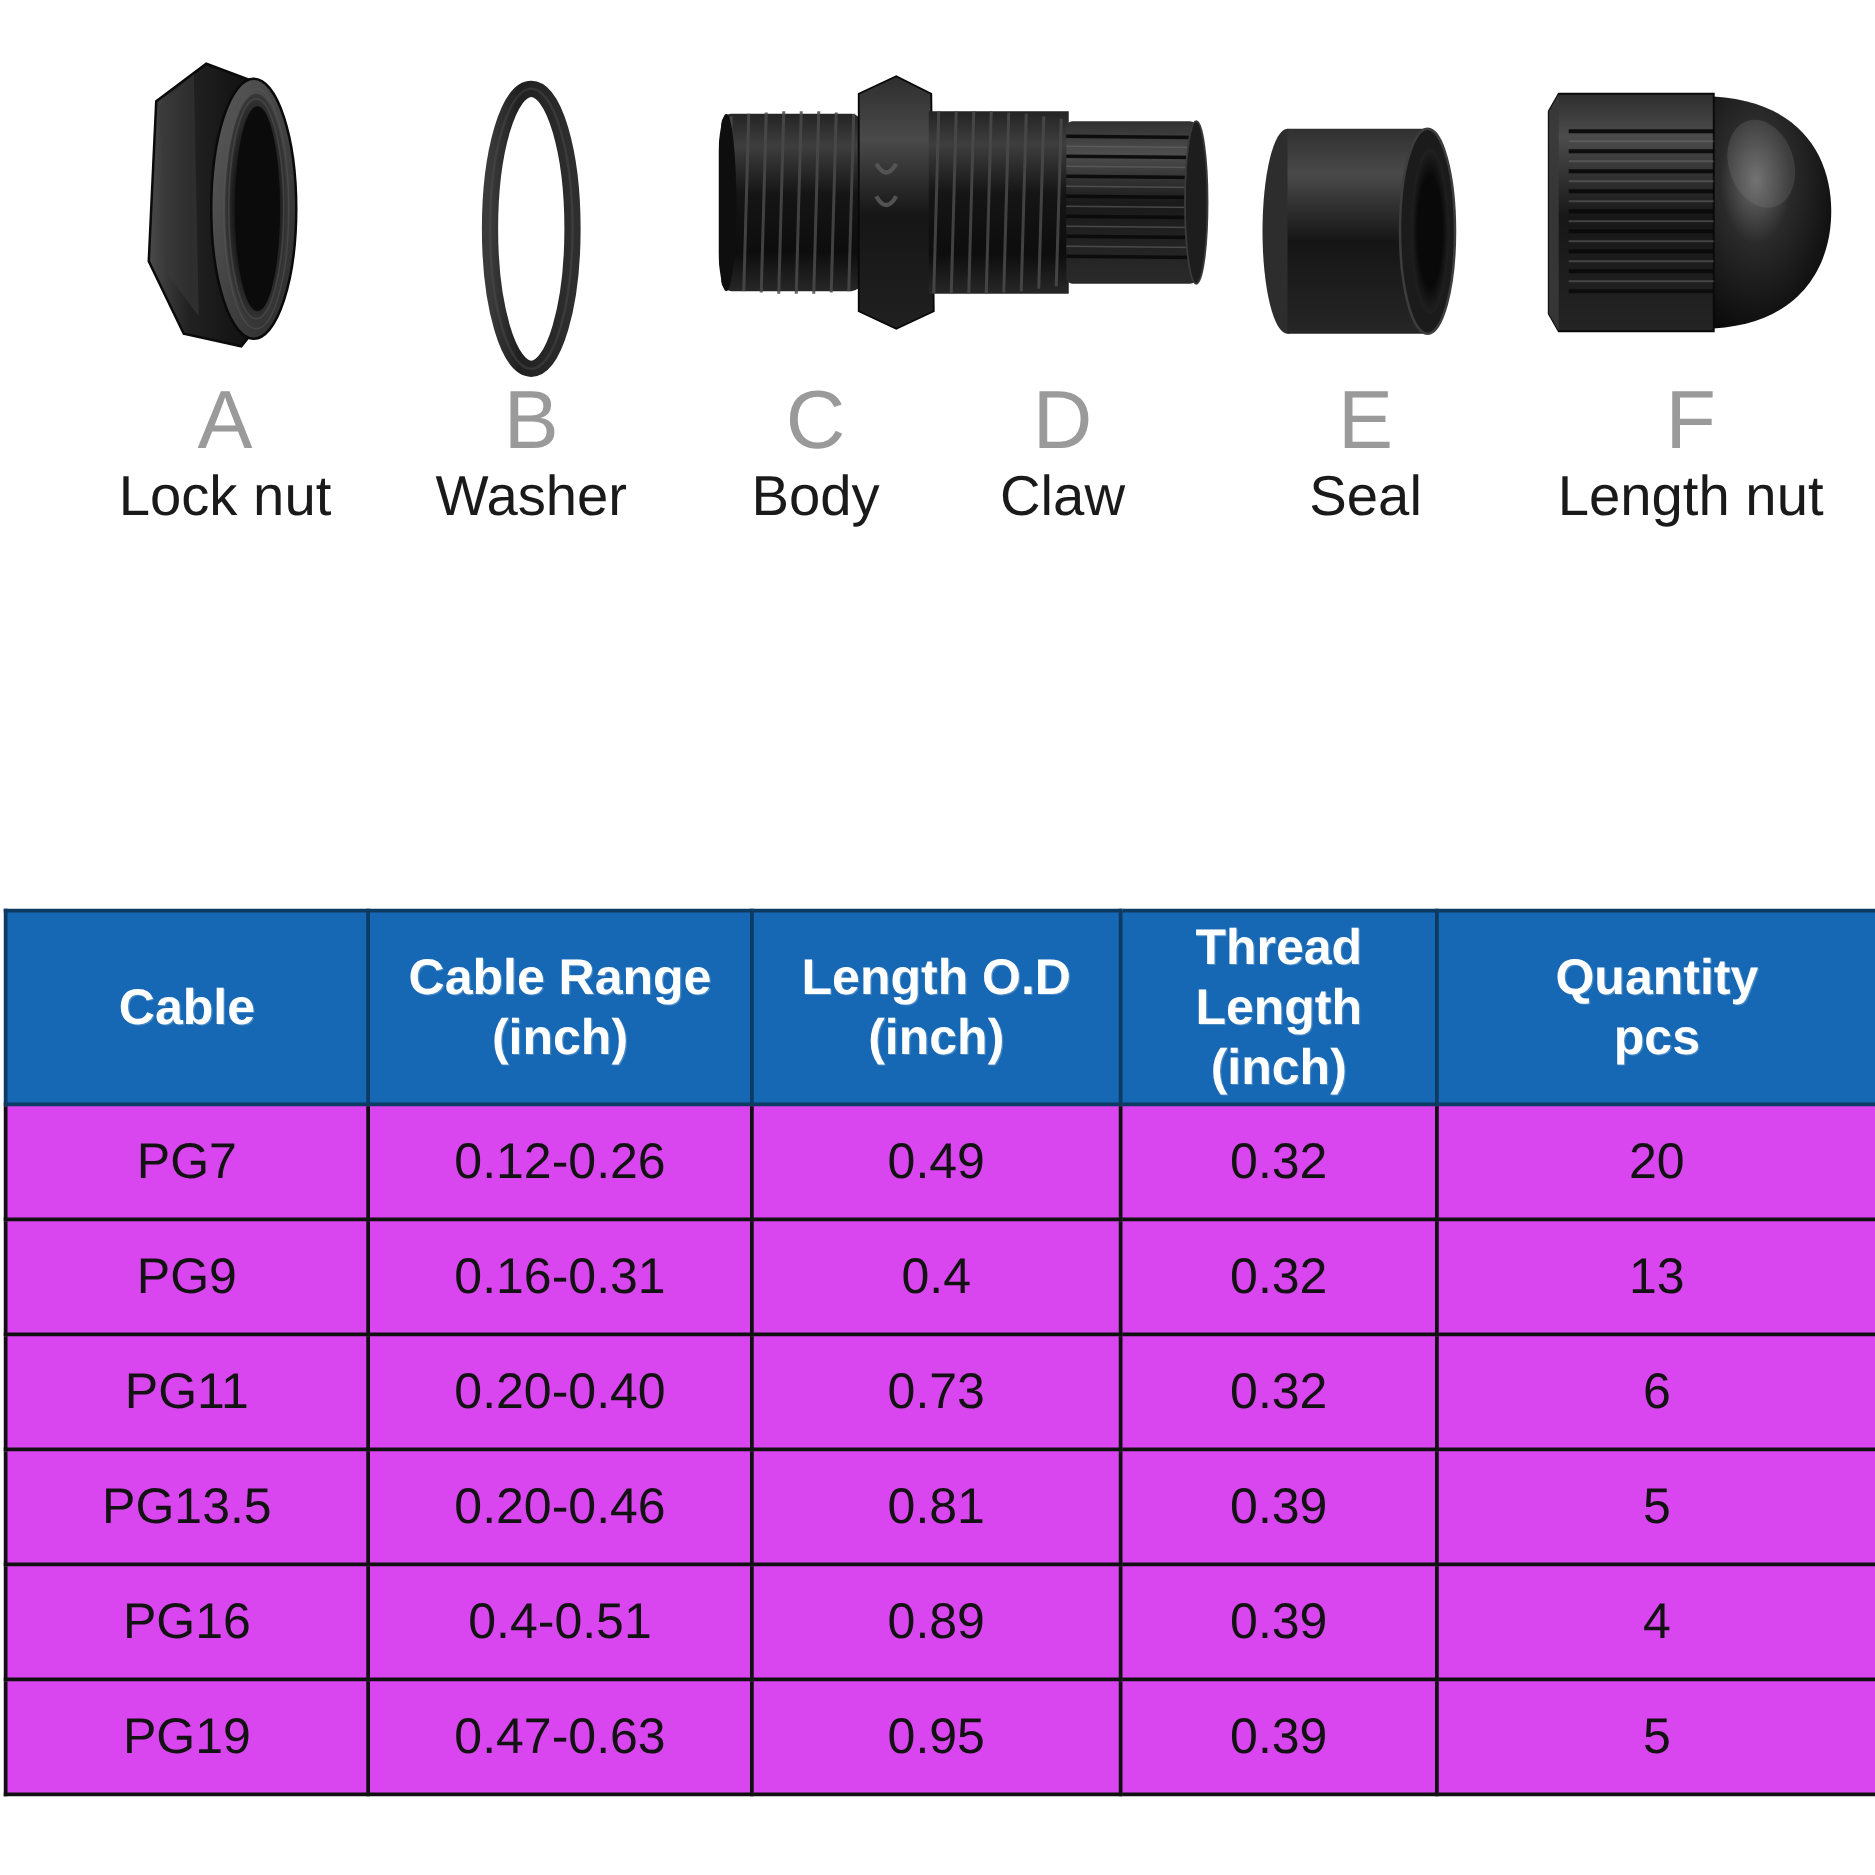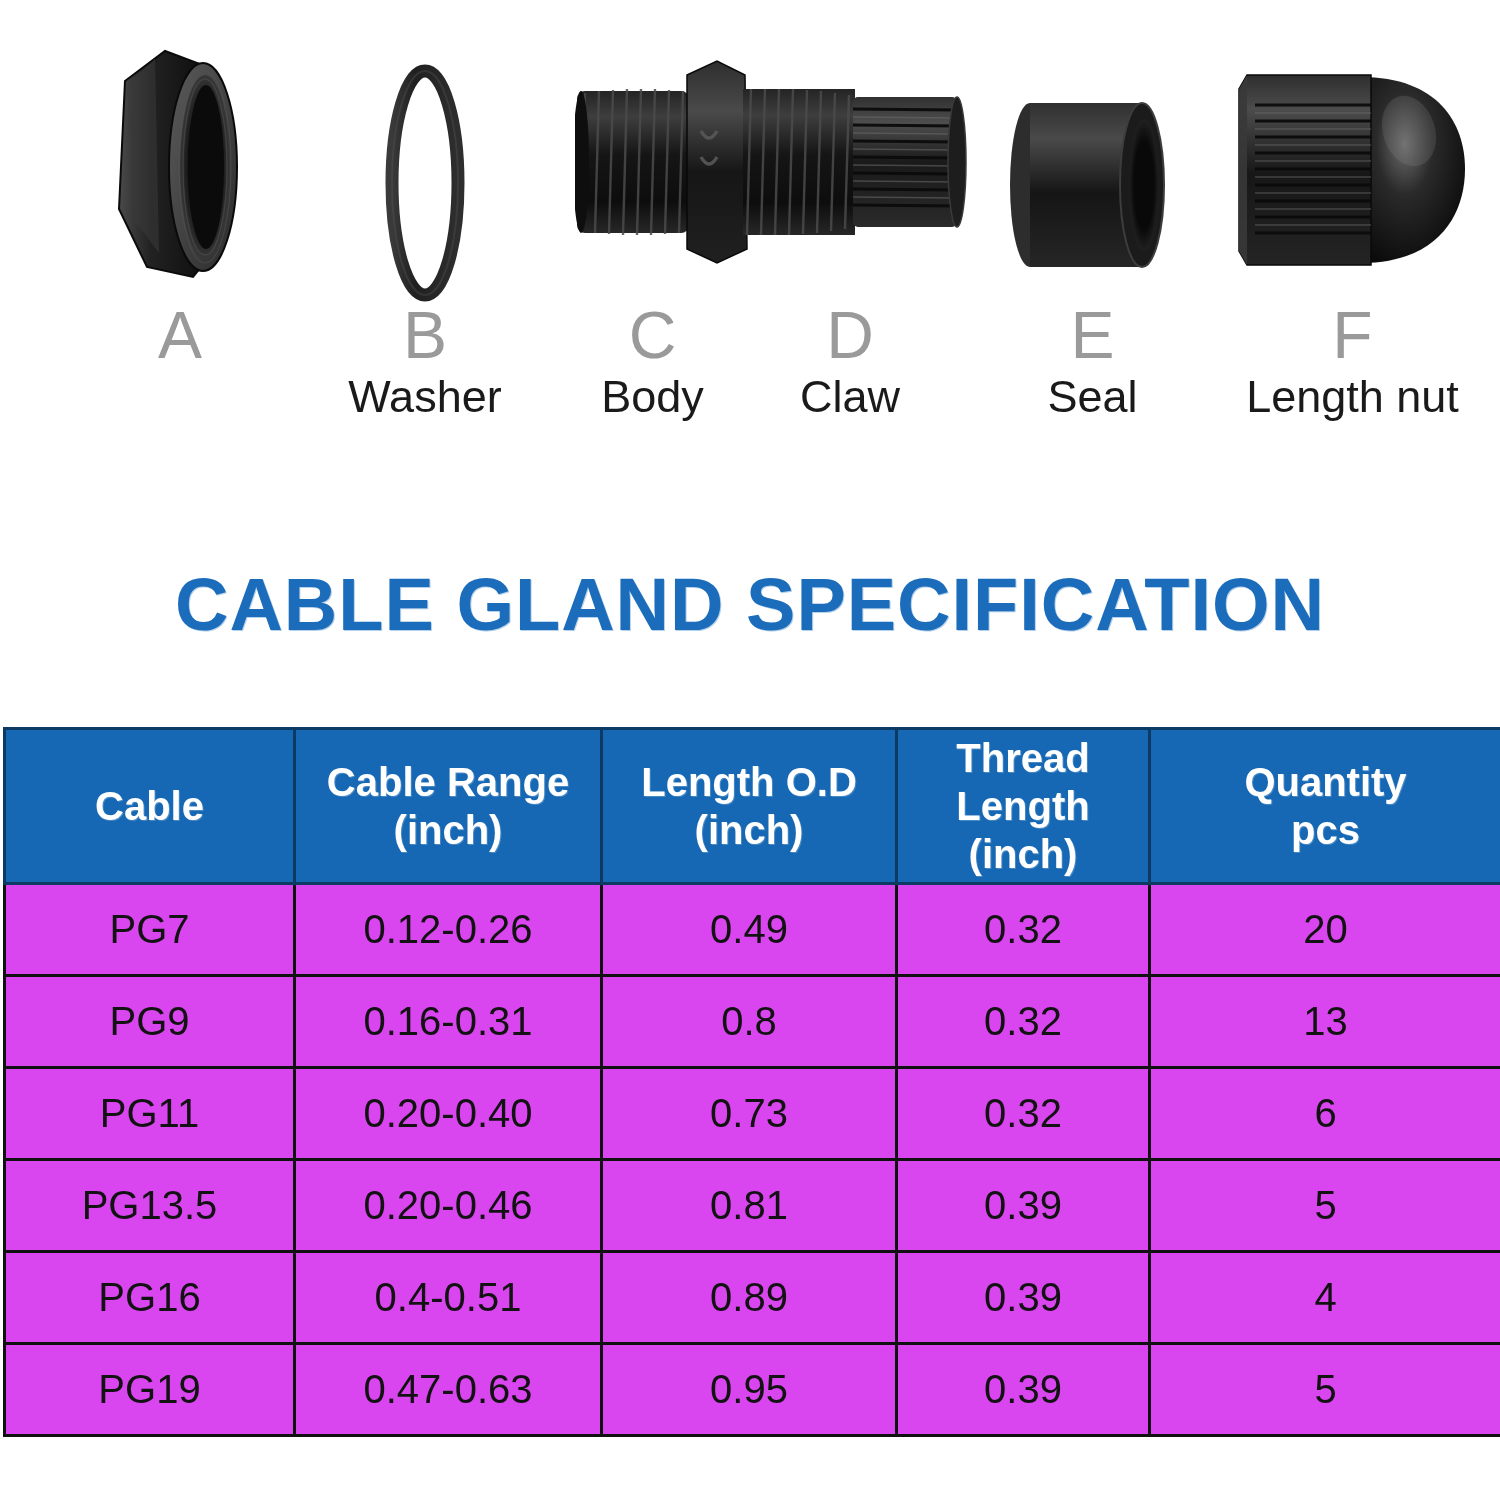--- a/index.html
+++ b/index.html
@@ -156,20 +156,21 @@
             <ellipse cx="111" cy="128" rx="18" ry="82" fill="#0b0b0b"></ellipse>
 
             <ellipse cx="110" cy="128" rx="22" ry="88" fill="none" stroke="#4d4d4d" stroke-width="1.4" opacity="0.65"></ellipse>
             <ellipse cx="110" cy="128" rx="26" ry="96" fill="none" stroke="#555555" stroke-width="1.2" opacity="0.5"></ellipse>
 
             <path d="M32 46 L60 20 L64 214 L40 182 Z" fill="#3b3b3b" opacity="0.55"></path>
           </svg>
         </div>
       </div>
       <div class="part-letter">A</div>
+      <div class="part-name">Lock nut</div>
     </div>
 
     <div class="part" style="left:300px; top:25px; width:250px;">
       <div class="part-art">
         <div class="washer-wrap">
           <svg width="90" height="240" viewBox="0 0 90 240">
             <defs>
               <linearGradient id="wsh" x1="0" y1="0" x2="1" y2="0">
                 <stop offset="0%" stop-color="#3a3a3a"></stop>
                 <stop offset="35%" stop-color="#202020"></stop>
@@ -353,21 +354,20 @@
             <ellipse cx="176" cy="70" rx="26" ry="36" fill="#8a8a8a" opacity="0.22" transform="rotate(-18 176 70)"></ellipse>
           </svg>
         </div>
       </div>
       <div class="part-letter">F</div>
       <div class="part-name">Length nut</div>
     </div>
 
   </div>
 
-  <div class="spec-title" style="top:562px;">CABLE GLAND SPECIFICATION</div>
 
   <div class="spec-table-wrap">
     <table class="spec-table">
       <colgroup>
         <col class="col-model">
           <col class="col-range">
           <col class="col-od">
           <col class="col-length">
           <col class="col-qty">
       </colgroup>
@@ -398,21 +398,21 @@
         <tr>
           <td>PG7</td>
           <td>0.12-0.26</td>
           <td>0.49</td>
           <td>0.32</td>
           <td>20</td>
         </tr>
         <tr>
           <td>PG9</td>
           <td>0.16-0.31</td>
-          <td>0.8</td>
+          <td>0.4</td>
           <td>0.32</td>
           <td>13</td>
         </tr>
         <tr>
           <td>PG11</td>
           <td>0.20-0.40</td>
           <td>0.73</td>
           <td>0.32</td>
           <td>6</td>
         </tr>

